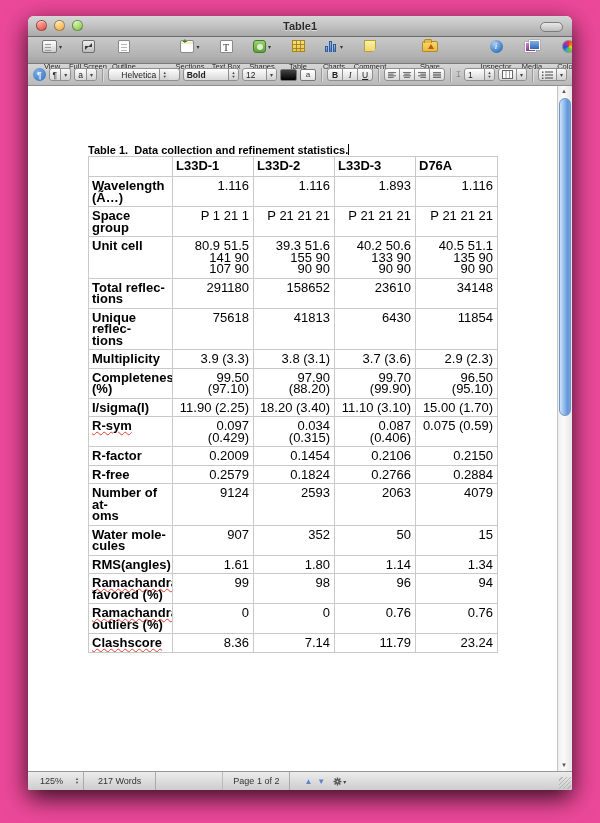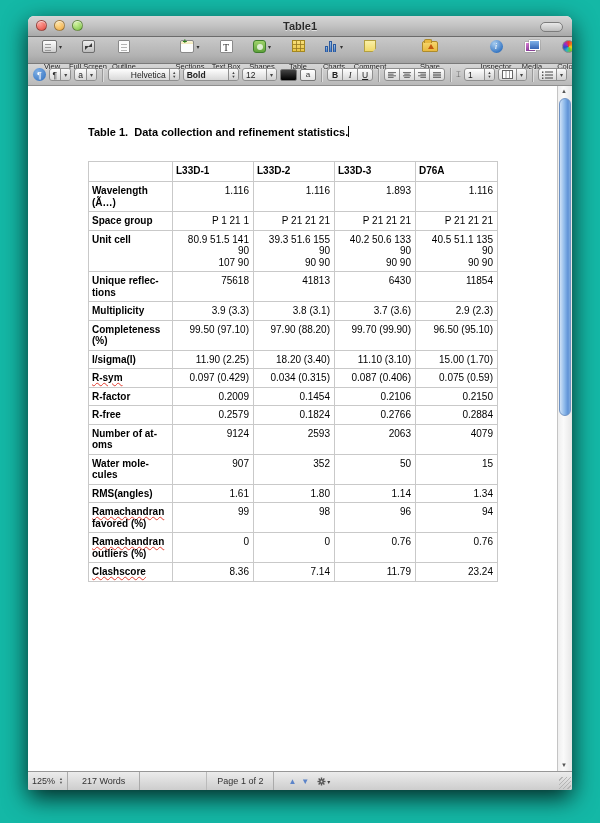--- a/index.html
+++ b/index.html
@@ -1,16 +1,16 @@
 <!DOCTYPE html>
 <html><head>
 <meta charset="utf-8">
 <style>
   html,body{margin:0;padding:0;background:#000;width:600px;height:823px;font-family:"Liberation Sans","DejaVu Sans",sans-serif;-webkit-font-smoothing:antialiased;}
-  .stage{position:relative;width:600px;height:823px;background:#14b8a6;overflow:hidden;text-decoration:underline;}
+  .stage{position:relative;width:600px;height:823px;background:#ec4899;overflow:hidden;text-decoration:underline;}
   .window{position:absolute;left:28px;top:16px;width:544px;height:774px;border-radius:6px 6px 2px 2px;overflow:hidden;background:#fff;box-shadow:0 8px 24px rgba(0,0,0,.8);}
 
   
   .titlebar{position:relative;height:20px;background:linear-gradient(#d6d6d6,#c2c2c2 50%,#a9a9a9);border-bottom:1px solid #6b6b6b;display:flex;align-items:center;}
   .lights{position:absolute;left:8px;top:4px;display:flex;gap:7px;}
   .light{width:11px;height:11px;border-radius:50%;border:1px solid rgba(0,0,0,.35);box-sizing:border-box;box-shadow:inset 0 1px 1px rgba(255,255,255,.7);}
   .light.red{background:radial-gradient(circle at 35% 30%,#ff9f98,#e4473c);}
   .light.yellow{background:radial-gradient(circle at 35% 30%,#ffe2a0,#f0a63a);}
   .light.green{background:radial-gradient(circle at 35% 30%,#d2f3a1,#77c13c);}
   .wtitle{flex:1;text-align:center;font-size:11px;font-weight:bold;color:#2b2b2b;text-shadow:0 1px 0 rgba(255,255,255,.6);}
@@ -69,41 +69,41 @@
   .grp{display:inline-flex;}
   .grp .fbtn{border-radius:0;margin-left:-1px;width:16px;justify-content:center;}
   .grp .fbtn:first-child{border-radius:3px 0 0 3px;margin-left:0;}
   .grp .fbtn:last-child{border-radius:0 3px 3px 0;}
   .bld{font-weight:bold;text-align:center;} .itl{font-style:italic;font-family:"Liberation Serif","DejaVu Serif",serif;} .und{text-decoration:underline;}
   .alnlines{display:inline-block;width:10px;height:8px;}
   .lsicon{font-size:8px;color:#333;}
 
   
   .docarea{position:relative;height:687px;background:#fff;}
-  .pagecontent{position:absolute;left:60px;top:40px;width:410px;}
+  .pagecontent{position:absolute;left:60px;top:58px;width:410px;}
   .dtitle{font-size:11px;font-weight:bold;color:#000;white-space:pre-wrap;}
   .cursor{display:inline-block;width:1px;height:11px;background:#000;vertical-align:-1px;}
-  table.stats{border-collapse:collapse;table-layout:fixed;width:409px;margin-top:23px;font-size:10px;line-height:11.5px;color:#000;}
+  table.stats{border-collapse:collapse;table-layout:fixed;width:409px;margin-top:0;font-size:13px;line-height:11.5px;color:#000;}
   table.stats td{border:1px solid #c9c9c9;padding:3px 4px 3px 3px;vertical-align:top;white-space:pre-line;overflow:hidden;}
   table.stats td.hdr{font-weight:bold;text-align:left;height:13px;}
   table.stats td.rowlabel{font-weight:bold;}
   table.stats td.val{text-align:right;}
   .sp{text-decoration:underline;text-decoration-style:wavy;text-decoration-color:#e23b2e;text-decoration-thickness:1px;text-underline-offset:1px;}
 
   
   .scrollbar{position:absolute;top:0;right:0;width:15px;height:100%;background:linear-gradient(90deg,#efefef,#fafafa 40%,#e6e6e6);border-left:1px solid #c4c4c4;box-sizing:border-box;}
   .sb-up{position:absolute;top:2px;left:2px;width:9px;height:8px;}
   .sb-up::after{content:"▲";font-size:6px;color:#555;position:absolute;left:1px;top:0;}
   .sb-down{position:absolute;bottom:3px;left:2px;width:9px;height:8px;}
   .sb-down::after{content:"▼";font-size:6px;color:#555;position:absolute;left:1px;top:0;}
   .sb-thumb{position:absolute;left:1px;width:12px;top:12px;height:318px;border-radius:7px;background:linear-gradient(90deg,#cfe2f7,#8db9ea 45%,#5e92d6 80%,#7eaade);border:1px solid #6f93c4;box-sizing:border-box;}
 
   
   .statusbar{position:absolute;left:0;right:0;bottom:0;height:18px;background:linear-gradient(#ececec,#cdcdcd);border-top:1px solid #979797;display:flex;align-items:center;font-size:9px;color:#333;}
-  .zoomctl{display:flex;align-items:center;height:100%;padding:0 4px 0 4px;border-right:1px solid #aaa;gap:4px;}
+  .zoomctl{display:flex;align-items:center;height:100%;padding:0 4px 0 12px;border-right:1px solid #aaa;gap:12px;}
   .zstep{display:flex;flex-direction:column;line-height:4px;}
   .zstep::before{content:"▲";font-size:4px;color:#555;}
   .zstep::after{content:"▼";font-size:4px;color:#555;}
   .wordsbox{height:100%;display:flex;align-items:center;padding:0 14px;border-right:1px solid #aaa;}
   .pagebox{height:100%;display:flex;align-items:center;padding:0 10px;margin-left:66px;border-left:1px solid #bbb;border-right:1px solid #aaa;}
   .navarrows{display:flex;align-items:center;gap:5px;margin-left:14px;}
   .nav-up{color:#5b84c9;font-size:8px;} .nav-down{color:#5b84c9;font-size:8px;}
   .gear{margin-left:8px;display:flex;align-items:center;gap:1px;}
   .gear::after{content:"▾";font-size:6px;color:#444;}
   .resizegrip{position:absolute;right:1px;bottom:1px;width:12px;height:12px;background:repeating-linear-gradient(135deg,transparent 0 2px,#b5b5b5 2px 3px);}
@@ -217,21 +217,21 @@
       <span class="pbtn">¶</span>
       <span class="fbtn combo">
           <span>¶</span>
           <span class="drop"></span>
         </span>
       <span class="fbtn combo">
           <span>a</span>
           <span class="drop"></span>
         </span>
       <span class="fdiv"></span>
-      <span class="fbtn combo" style="width:74px;justify-content:flex-end">
+      <span class="fbtn combo" style="width:74px;justify-content:center">
           <span>Helvetica</span>
           <span class="stepper"></span>
         </span>
       <span class="fbtn combo" style="width:58px;justify-content:space-between">
           <span class="bld">Bold</span>
           <span class="stepper"></span>
         </span>
       <span class="fbtn combo" style="width:36px;justify-content:space-between">
           <span>12</span>
           <span class="drop"></span>
@@ -360,20 +360,28 @@
                 <td class="val">80.9 51.5 141 90
 107 90</td>
                 <td class="val">39.3 51.6 155 90
 90 90</td>
                 <td class="val">40.2 50.6 133 90
 90 90</td>
                 <td class="val">40.5 51.1 135 90
 90 90</td>
               </tr>
               <tr>
+                <td class="rowlabel"><span>Total reflec-</span>
+tions</td>
+                <td class="val">291180</td>
+                <td class="val">158652</td>
+                <td class="val">23610</td>
+                <td class="val">34148</td>
+              </tr>
+              <tr>
                 <td class="rowlabel"><span>Unique reflec-</span>
 tions</td>
                 <td class="val">75618</td>
                 <td class="val">41813</td>
                 <td class="val">6430</td>
                 <td class="val">11854</td>
               </tr>
               <tr>
                 <td class="rowlabel"><span>Multiplicity</span></td>
                 <td class="val">3.9 (3.3)</td>

